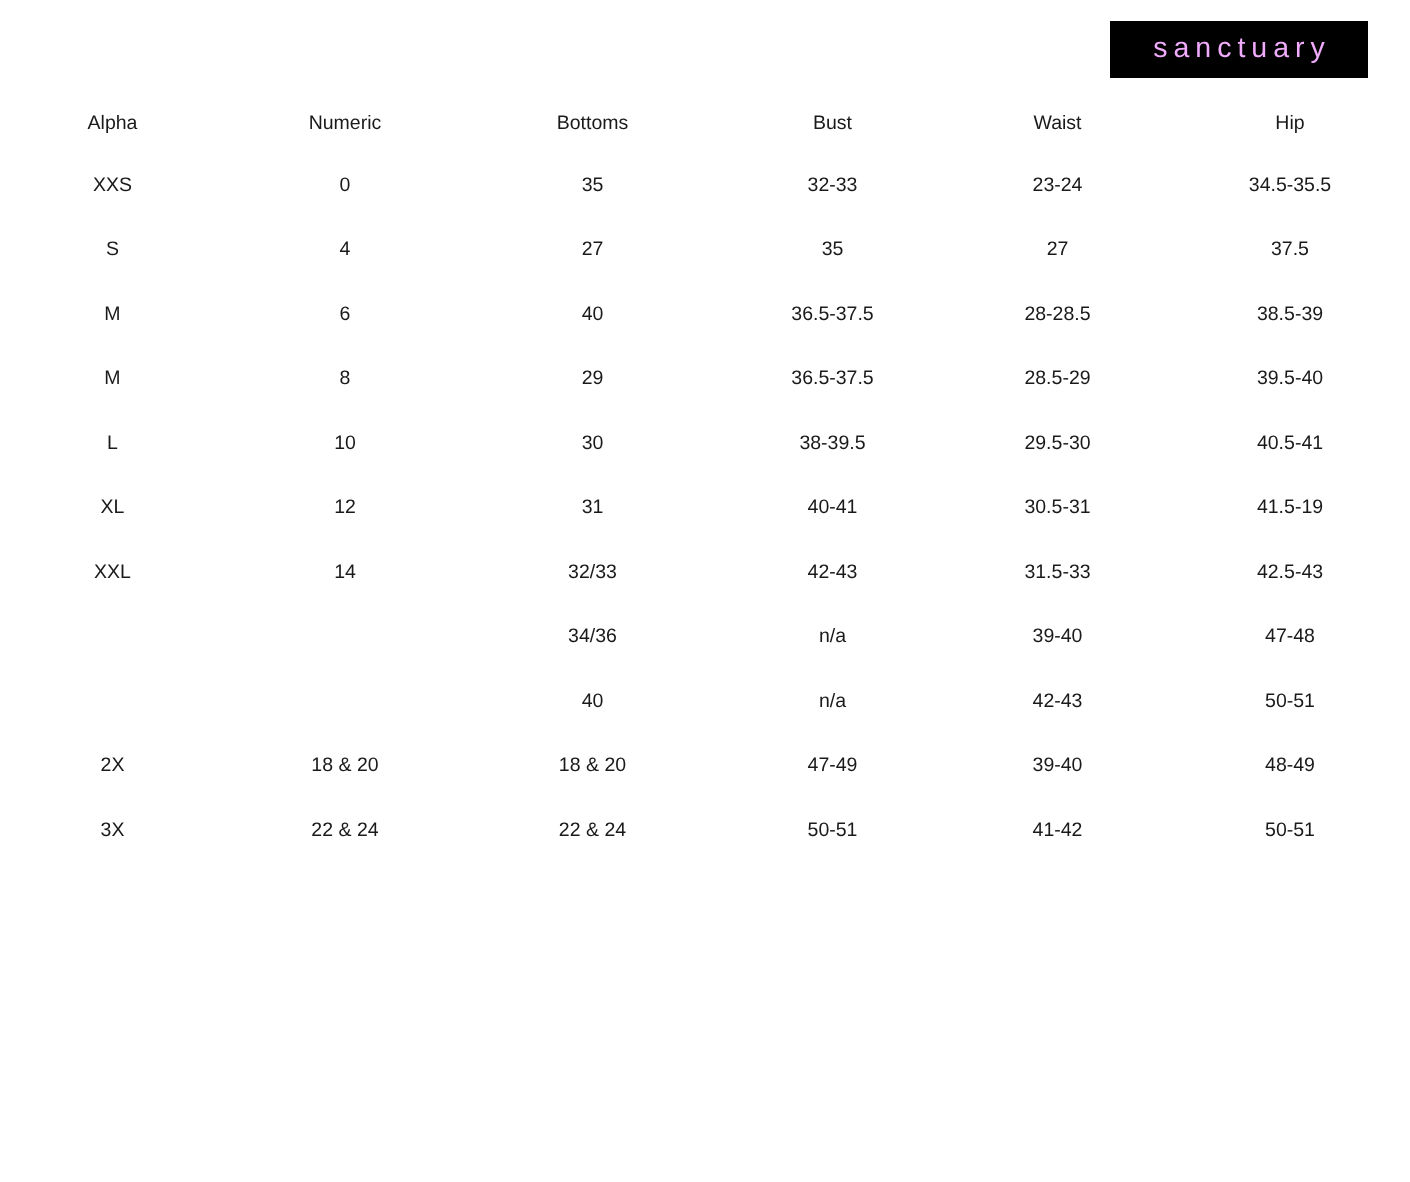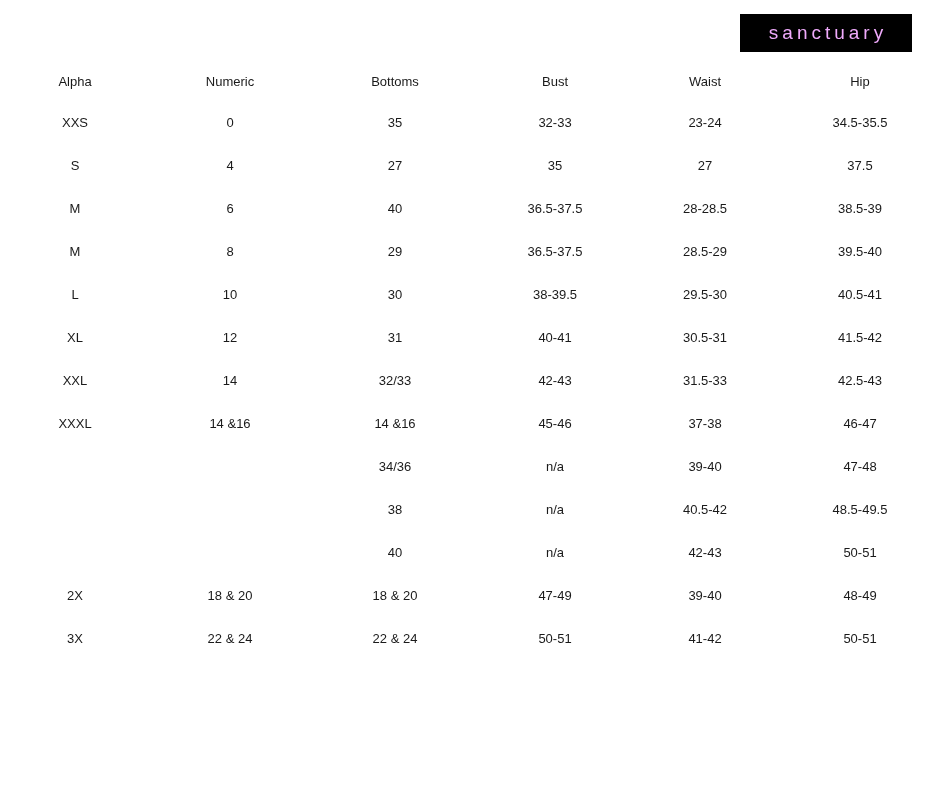--- a/index.html
+++ b/index.html
@@ -120,53 +120,37 @@
         <td>38-39.5</td>
         <td>29.5-30</td>
         <td>40.5-41</td>
       </tr>
     <tr>
         <td>XL</td>
         <td>12</td>
         <td>31</td>
         <td>40-41</td>
         <td>30.5-31</td>
-        <td>41.5-42</td>
+        <td>41.5-19</td>
       </tr>
     <tr>
         <td>XXL</td>
         <td>14</td>
         <td>32/33</td>
         <td>42-43</td>
         <td>31.5-33</td>
         <td>42.5-43</td>
       </tr>
     <tr>
-        <td>XXXL</td>
-        <td>14 &amp;16</td>
-        <td>14 &amp;16</td>
-        <td>45-46</td>
-        <td>37-38</td>
-        <td>46-47</td>
-      </tr>
-    <tr>
         <td></td>
         <td></td>
         <td>34/36</td>
         <td>n/a</td>
         <td>39-40</td>
         <td>47-48</td>
-      </tr>
-    <tr>
-        <td></td>
-        <td></td>
-        <td>38</td>
-        <td>n/a</td>
-        <td>40.5-42</td>
-        <td>48.5-49.5</td>
       </tr>
     <tr>
         <td></td>
         <td></td>
         <td>40</td>
         <td>n/a</td>
         <td>42-43</td>
         <td>50-51</td>
       </tr>
     <tr>

